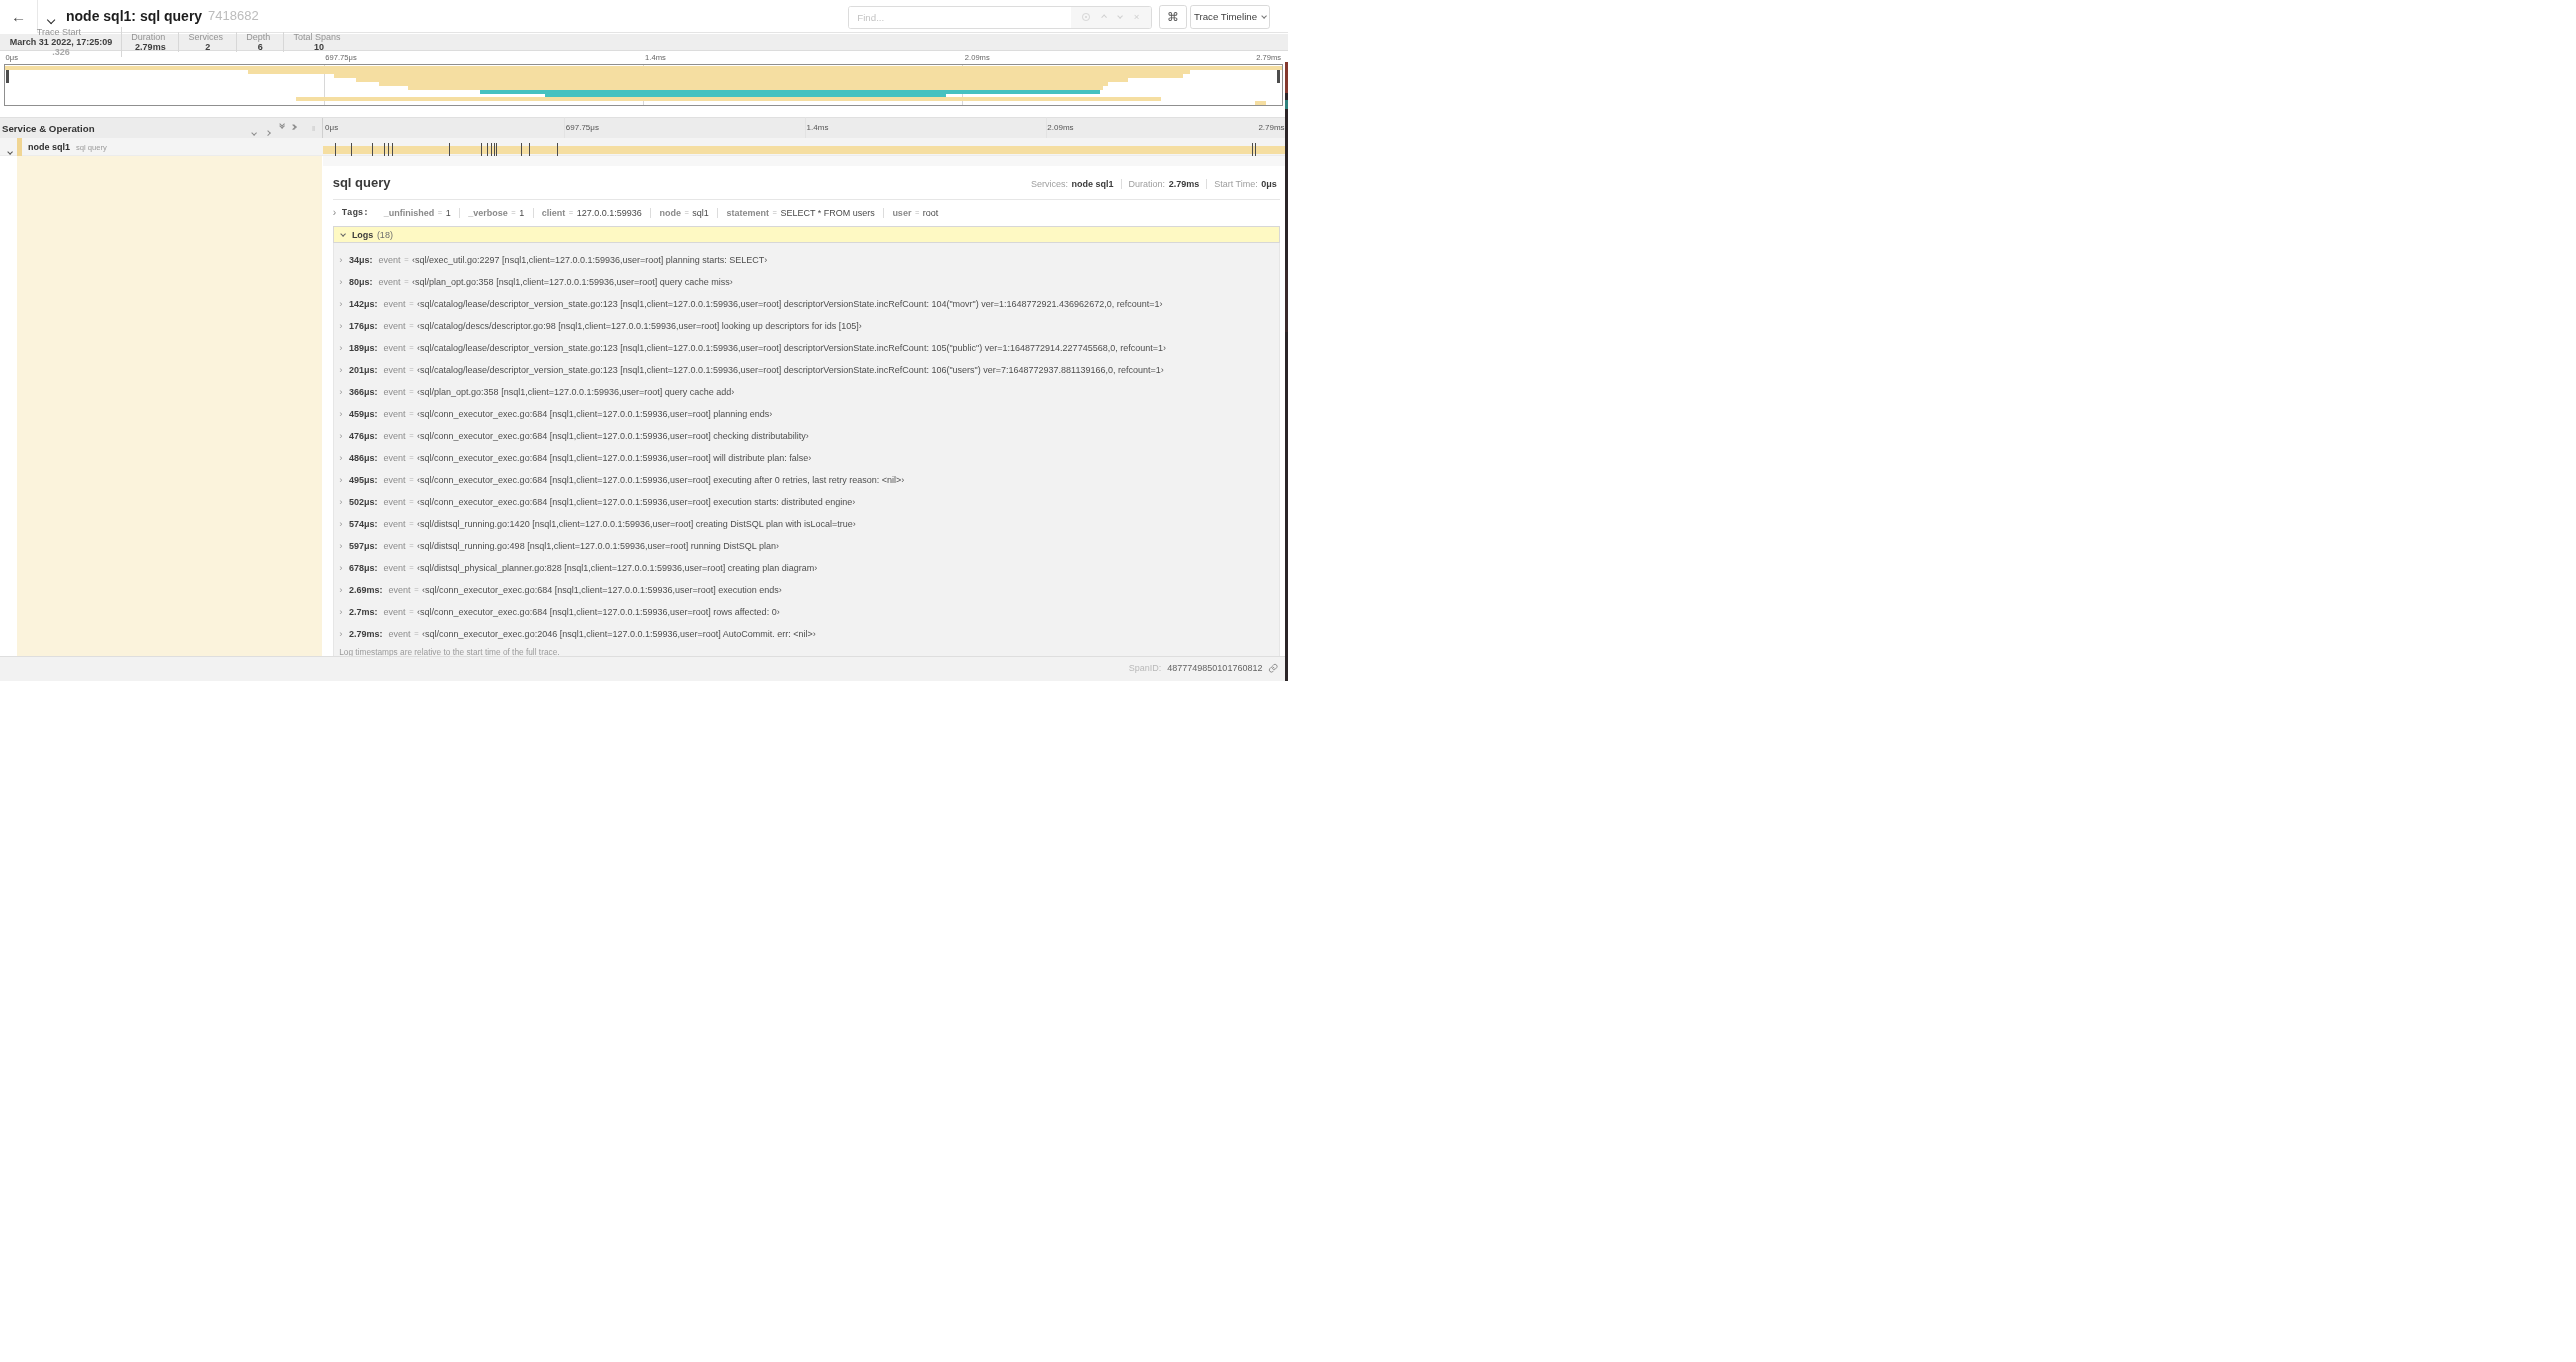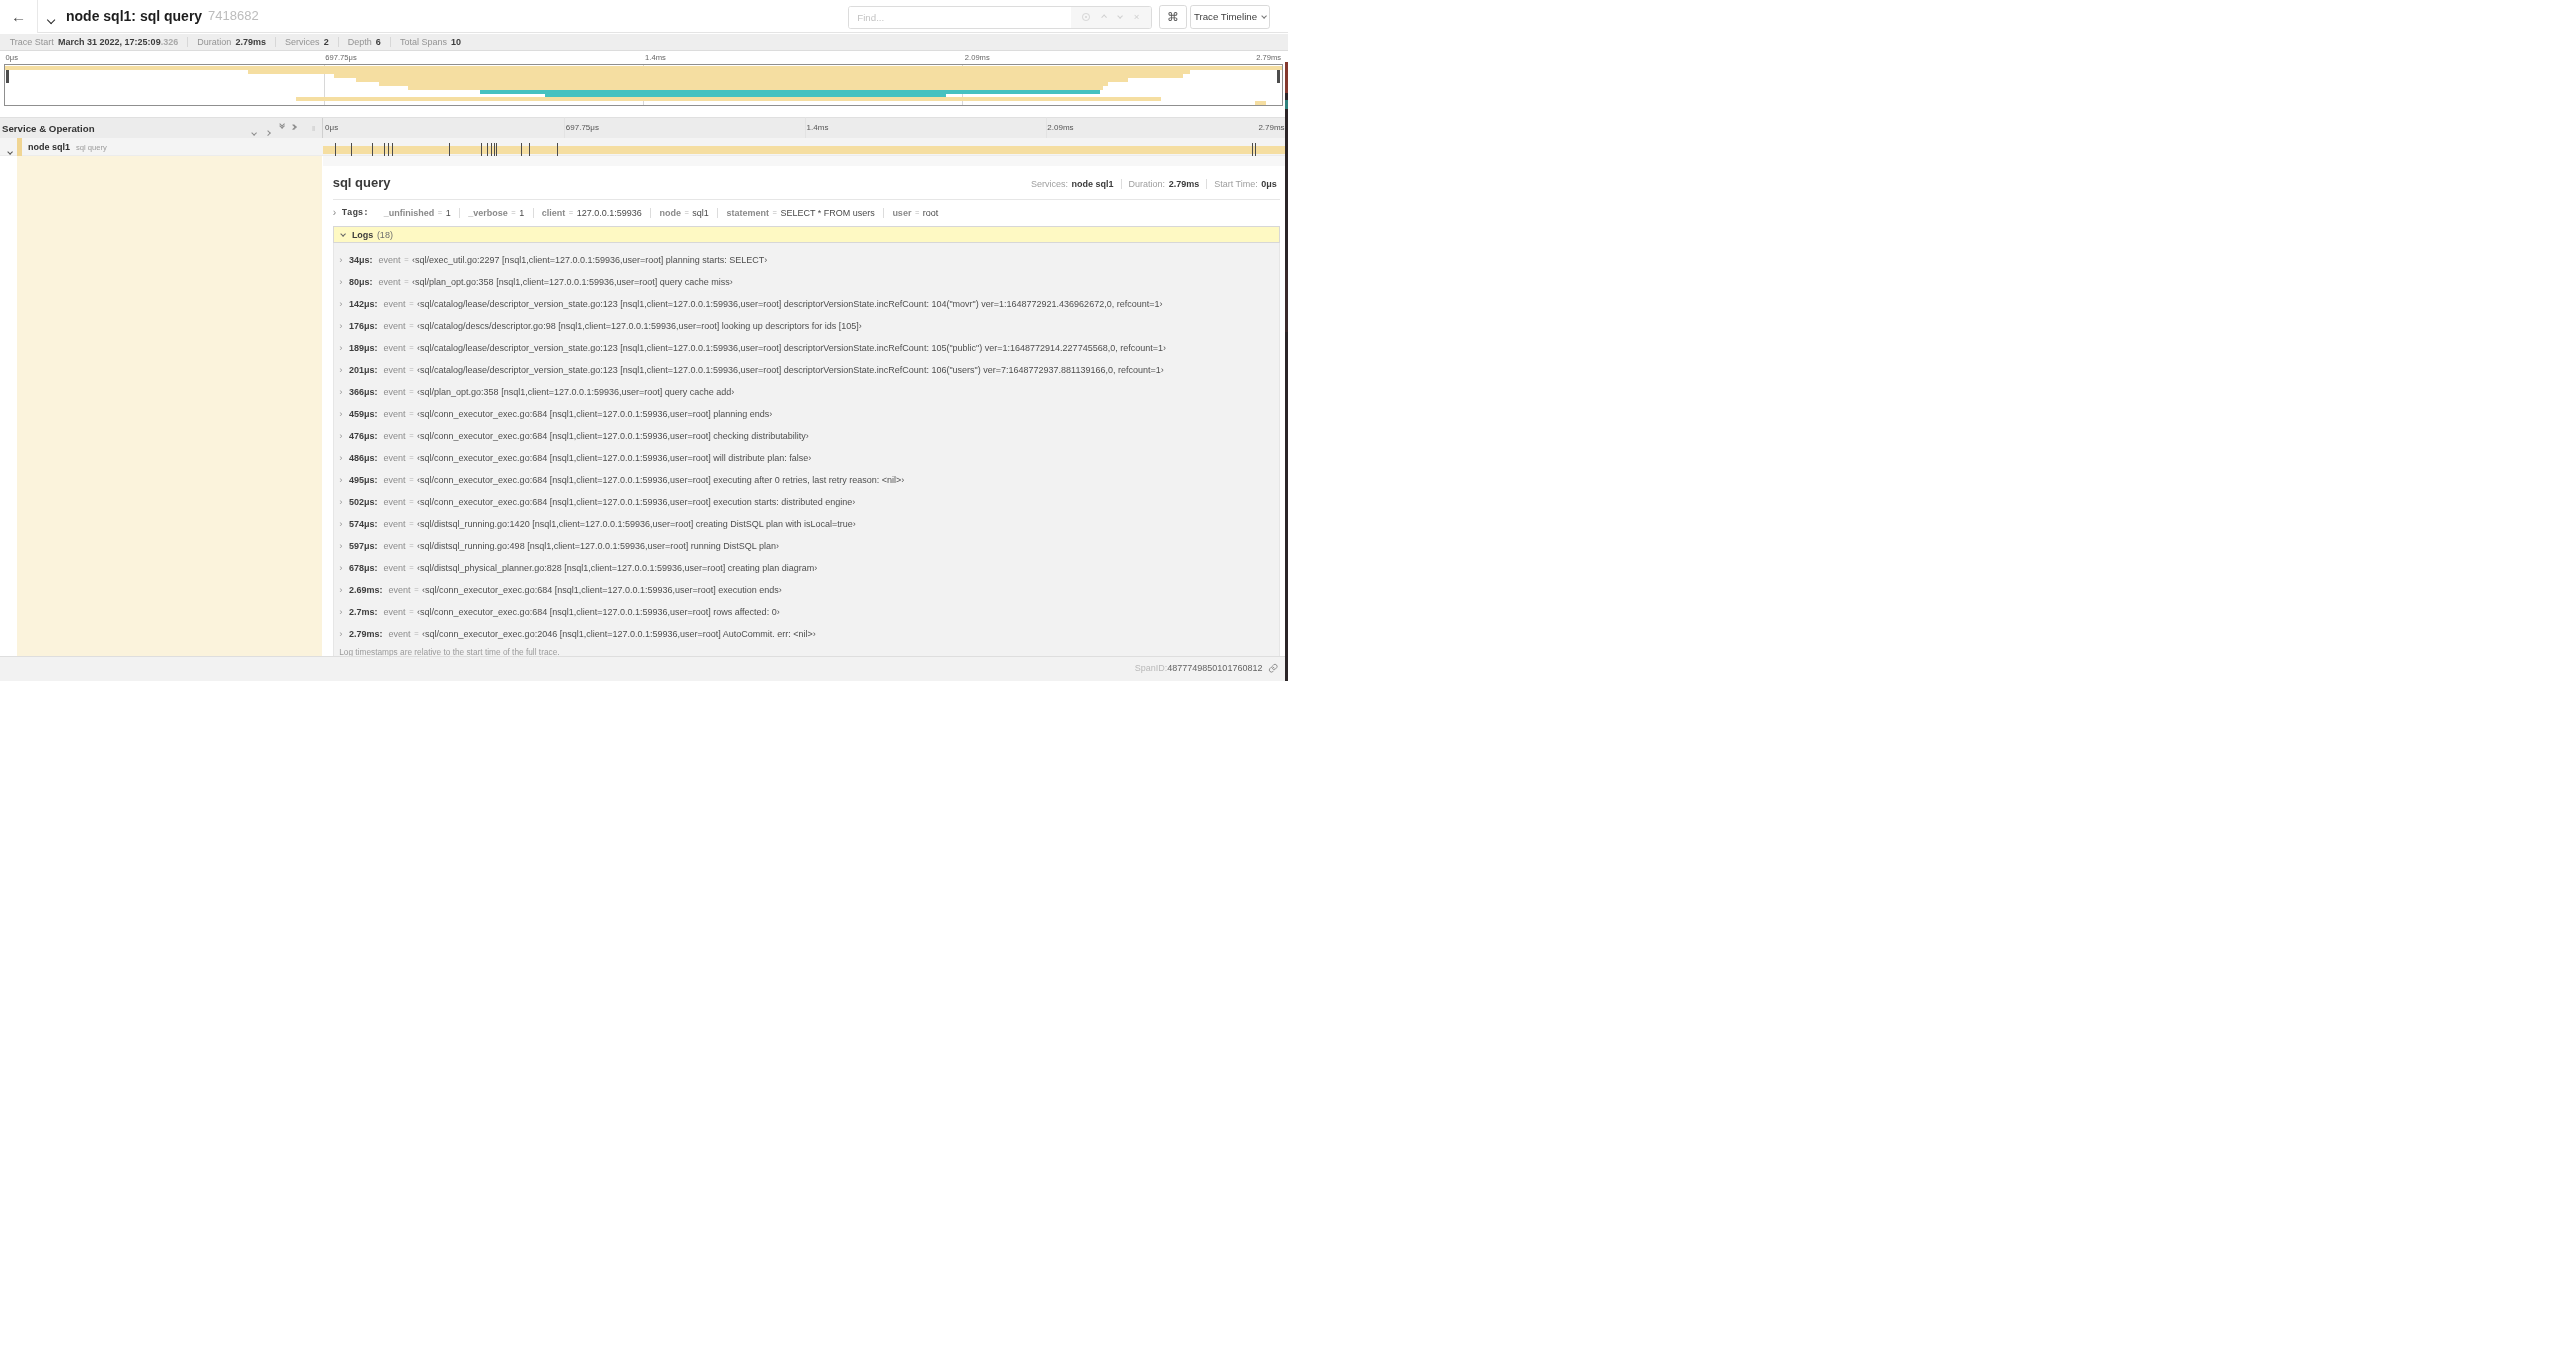--- a/index.html
+++ b/index.html
@@ -45,21 +45,21 @@
   #view-btn { position:absolute; left:1190px; top:4.8px; width:80px; height:24px; border:0.7px solid #dadada;
               border-radius:2.8px; background:#fff; display:flex; align-items:center; justify-content:center;
               gap:4.8px; font-size:9.7px; color:#3f3f3f; cursor:pointer; }
   #view-btn .chev { color:#777; margin-top:-2.1px; }
 
   
   #stats { position:absolute; left:0; top:34px; width:1288px; height:17.3px; background:#eeeeee;
            border-bottom:0.7px solid #dcdcdc; display:flex; align-items:center; padding-left:9.7px;
            font-size:9px; }
   .stat { display:flex; align-items:center; padding:0 9px 0 0; margin-right:9px;
-          border-right:0.7px solid #d7d7d7; }
+          border-right:0.7px solid #d7d7d7;flex-direction:column; }
   .stat:last-child { border-right:0; }
   .stat-label { color:#949494; margin-right:4.2px; }
   .stat-value { color:#3d3d3d; font-weight:bold; }
   .stat-suffix { color:#a9a9a9; font-weight:bold; }
 
   
   #mini-ruler { position:absolute; left:3.5px; top:53px; width:1279px; height:10.4px; font-size:7.6px; color:#666; }
   .ruler-label { position:absolute; top:0; padding-left:2.1px; white-space:nowrap; }
   #minimap-canvas { position:absolute; left:3.5px; top:64px; width:1279px; height:42px; background:#fff;
                     border:0.7px solid #8f8f8f; }
@@ -131,21 +131,21 @@
   .log-time { font-weight:bold; color:#3e3e3e; margin-right:6.2px; }
   .log-key { color:#8c8c8c; }
   .log-eq { color:#b0b0b0; margin:0 3.5px; font-size:7.6px; }
   .log-value { color:#4f4f4f; }
   #logs-footer { height:15.2px; display:flex; align-items:center; padding-left:5.5px; font-size:8.3px; color:#9b9b9b; }
 
   
   #bottom-bar { position:absolute; left:0; top:656px; width:1288px; height:25px; background:#f2f2f2;
                 border-top:0.7px solid #dedede; }
   #spanid { position:absolute; right:9.7px; top:6.2px; display:flex; align-items:center; font-size:9px; }
-  #spanid-label { color:#b9b9b9; margin-right:0; }
+  #spanid-label { color:#b9b9b9; margin-right:6px; }
   #spanid-value { color:#636363; margin-right:5.5px; }
   #link-ic { display:inline-flex; cursor:pointer; }
 
   
   #edge-strip { position:absolute; right:0; top:62px; width:2.8px; height:619px; background:#2b2527; }
   #edge-strip .seg { position:absolute; left:0; width:100%; }
 </style>
 </head>
 <body>
 

